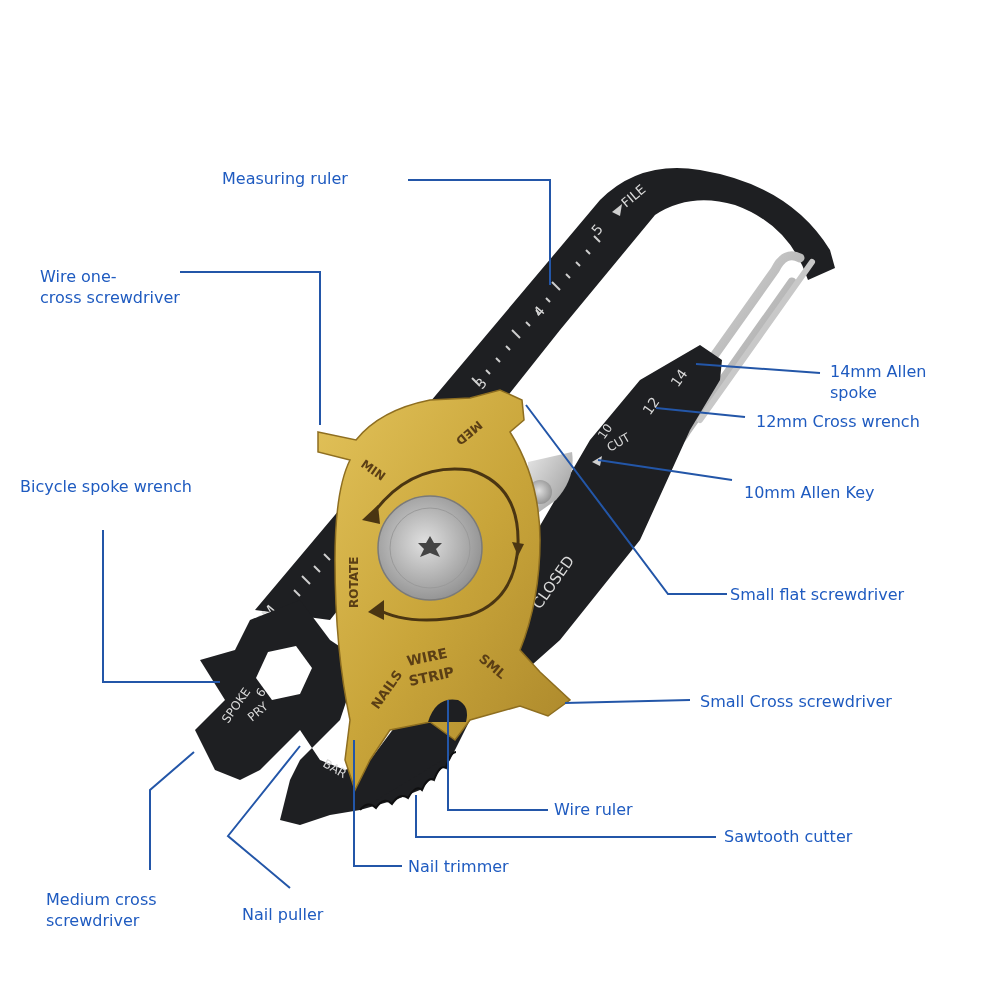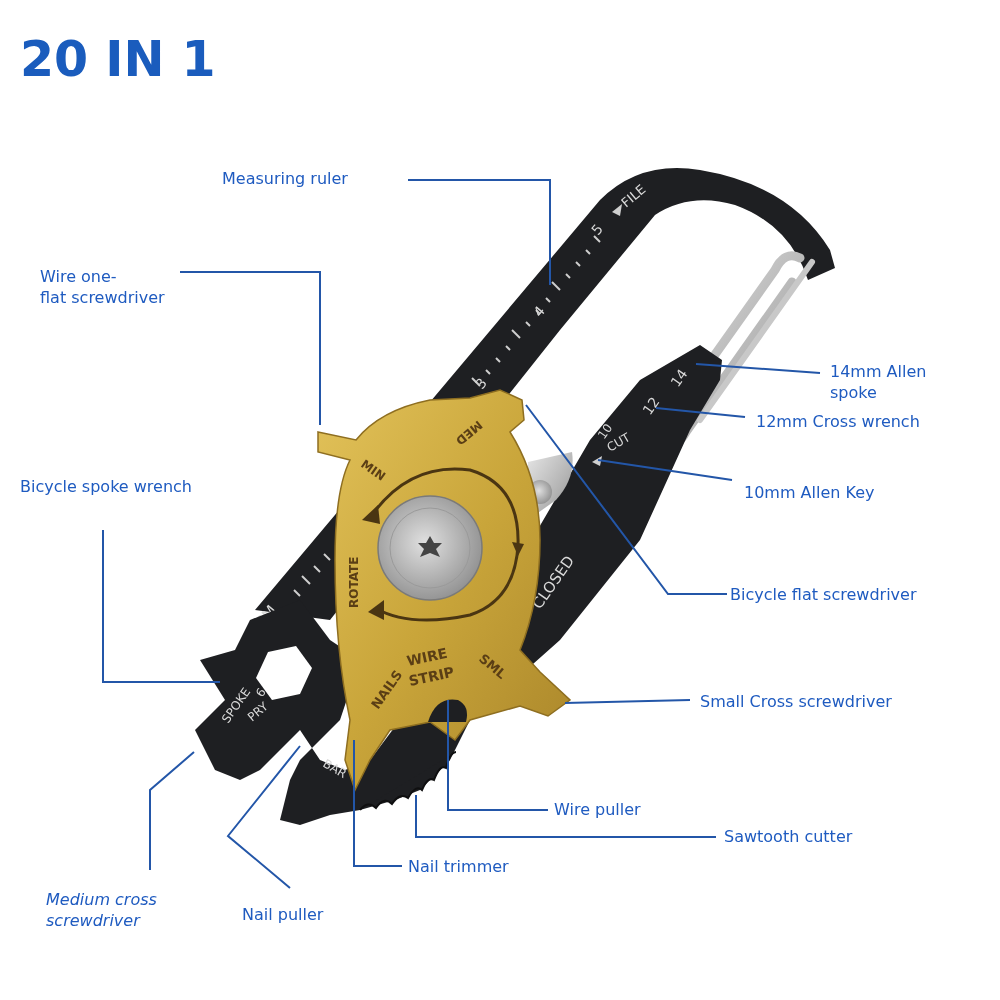--- a/index.html
+++ b/index.html
@@ -8,21 +8,20 @@
   .title div { white-space: nowrap; }
   .label { position: absolute; color: #1f5bc0; font-family: "DejaVu Sans", "Liberation Sans", sans-serif; font-size: 16px; line-height: 21px; white-space: nowrap; }
   svg.stage { position: absolute; left: 0; top: 0; }
   .engrave { font-family: "DejaVu Sans", "Liberation Sans", sans-serif; fill: #d9d9d9; }
   .brass-text { font-family: "DejaVu Sans", "Liberation Sans", sans-serif; fill: #5a3e15; font-weight: bold; }
 </style>
 </head>
 <body>
 
 <div class="title">
-  <div>20 IN 1</div>
 </div>
 
 <svg class="stage" width="1000" height="1000" viewBox="0 0 1000 1000">
   <defs>
     <linearGradient id="brassGrad" x1="0" y1="0" x2="1" y2="1">
       <stop offset="0" stop-color="#e2c25a"></stop>
       <stop offset="0.5" stop-color="#c9a53a"></stop>
       <stop offset="1" stop-color="#a9852a"></stop>
     </linearGradient>
     <linearGradient id="steelGrad" x1="0" y1="0" x2="1" y2="1">
@@ -133,31 +132,31 @@
     <polyline points="716,837 416,837 416,795"></polyline>
     <polyline points="402,866 354,866 354,740"></polyline>
     <polyline points="150,870 150,790 194,752"></polyline>
     <polyline points="290,888 228,836 300,746"></polyline>
   </g>
 </svg>
 
 <div class="label" style="left:222px; top:168px;">Measuring ruler</div>
 <div class="label" style="left:40px; top:266px;">
   <div>Wire one-</div>
-  <div>flat screwdriver</div>
+  <div>cross screwdriver</div>
 </div>
 <div class="label" style="left:20px; top:476px;">Bicycle spoke wrench</div>
 <div class="label" style="left:830px; top:361px;">
   <div>14mm Allen</div>
   <div>spoke</div>
 </div>
 <div class="label" style="left:756px; top:411px;">12mm Cross wrench</div>
 <div class="label" style="left:744px; top:482px;">10mm Allen Key</div>
-<div class="label" style="left:730px; top:584px;">Bicycle flat screwdriver</div>
+<div class="label" style="left:730px; top:584px;">Small flat screwdriver</div>
 <div class="label" style="left:700px; top:691px;text-align:right;">Small Cross screwdriver</div>
-<div class="label" style="left:554px; top:799px;">Wire puller</div>
+<div class="label" style="left:554px; top:799px;">Wire ruler</div>
 <div class="label" style="left:724px; top:826px;">Sawtooth cutter</div>
 <div class="label" style="left:408px; top:856px;text-align:right;">Nail trimmer</div>
-<div class="label" style="left:46px; top:889px;font-style:italic;">
+<div class="label" style="left:46px; top:889px;">
   <div>Medium cross</div>
   <div>screwdriver</div>
 </div>
 <div class="label" style="left:242px; top:904px;">Nail puller</div>
 
 </body></html>

